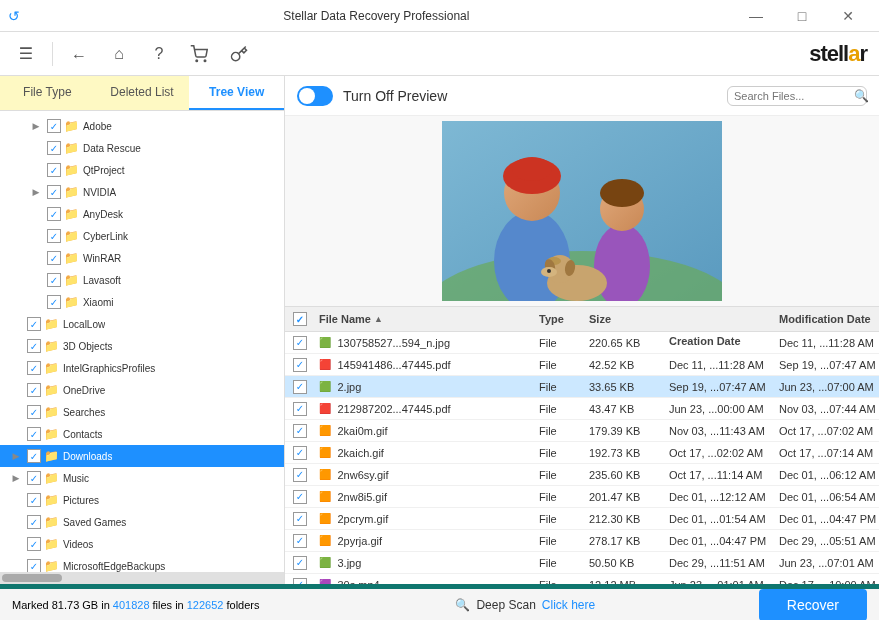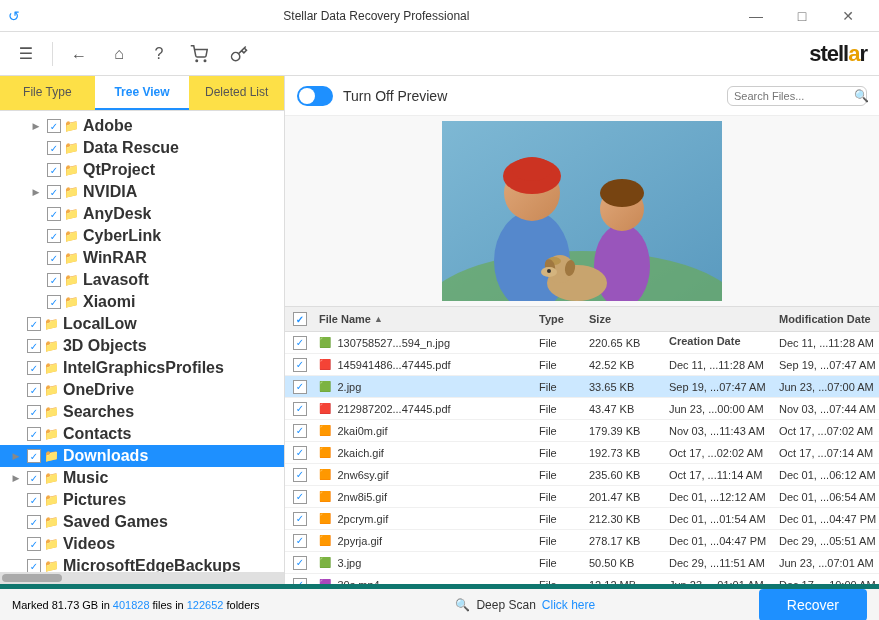--- a/index.html
+++ b/index.html
@@ -63,21 +63,21 @@
     .tab {
       flex: 1; height: 34px;
       display: flex; align-items: center; justify-content: center;
       cursor: pointer; font-size: 12px; color: #555;
       border-bottom: 2px solid transparent;
     }
     .tab.active {
       border-bottom: 2px solid #1e90ff;
       color: #1e90ff; font-weight: 600;
     }
-    .tab:not(.active) { background: #fde047; }
+    .tab:not(.active) { background: #fef9c3; }
 
     
     .tree-container {
       flex: 1; overflow-y: auto; overflow-x: hidden;
       padding: 4px 0;
     }
     .tree-container::-webkit-scrollbar { width: 8px; }
     .tree-container::-webkit-scrollbar-track { background: #f0f0f0; }
     .tree-container::-webkit-scrollbar-thumb { background: #ccc; border-radius: 4px; }
 
@@ -98,21 +98,21 @@
     .checkbox {
       width: 14px; height: 14px;
       border: 1px solid #999;
       background: white;
       margin: 0 3px;
       display: flex; align-items: center; justify-content: center;
       font-size: 10px; color: #1e90ff; flex-shrink: 0;
     }
     .checkbox.checked::after { content: '✓'; }
     .folder-icon { color: #f0c040; font-size: 13px; margin-right: 4px; flex-shrink: 0; }
-    .item-label { font-size: 16px; color: #333; white-space: nowrap; overflow: hidden; font-weight: bold; }
+    .item-label { font-size: 10px; color: #333; white-space: nowrap; overflow: hidden; }
 
     
     .right-panel {
       flex: 1;
       display: flex;
       flex-direction: column;
       background: #ffffff;
     }
 
     
@@ -263,22 +263,22 @@
   <div style="margin-left:auto; font-size:22px; font-weight:bold; color:#1a1a1a; letter-spacing:-1px;">
     stell<span style="color:#e8a000;">a</span>r
   </div>
 </div>
 
 <div class="main-content">
 
   <div class="left-panel">
     <div class="tabs-bar">
       <div class="tab">File Type</div>
+      <div class="tab">Deleted List</div>
       <div class="tab active">Tree View</div>
-      <div class="tab">Deleted List</div>
     </div>
 
     <div class="tree-container" id="tree-container">
 
     <div class="tree-item" style="padding-left: 28px;">
           <span class="expand-btn">▶</span>
           <span class="checkbox checked"></span>
           <span class="folder-icon" style="font-size: 12px;">📁</span>
           <span class="item-label">Adobe</span>
         </div>

